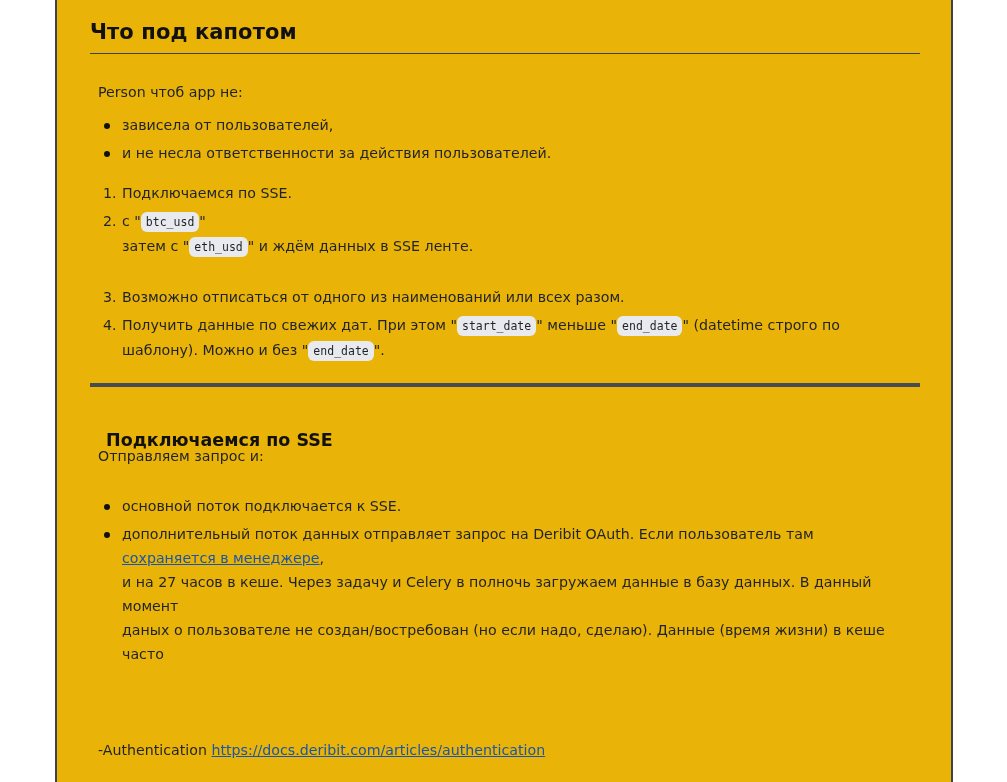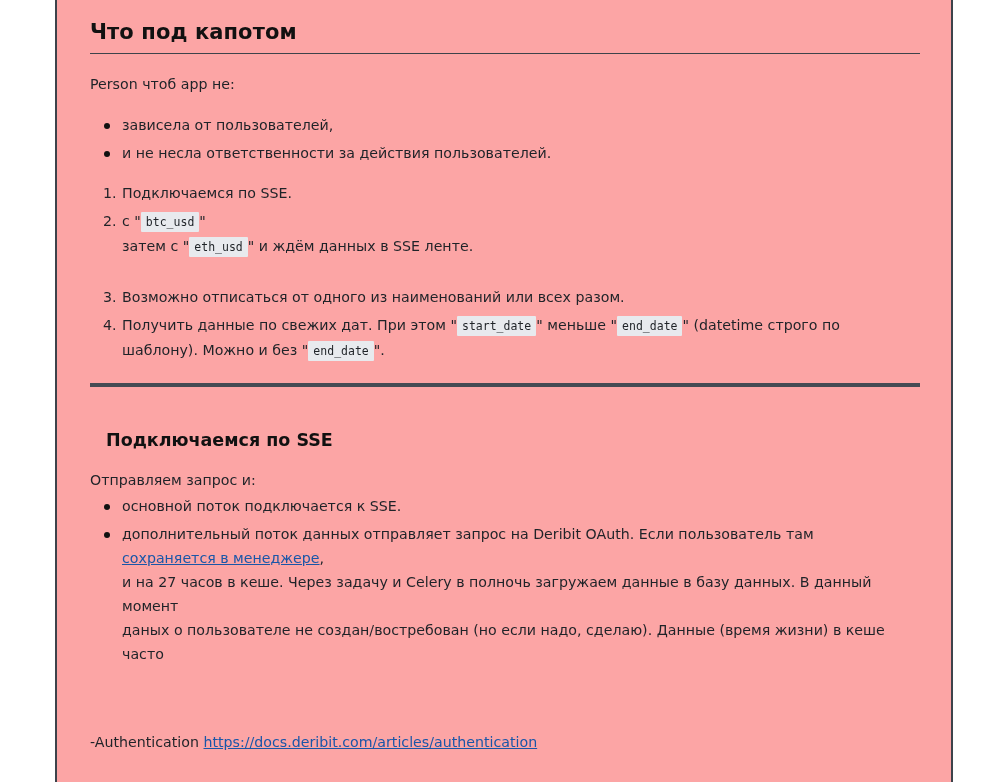--- a/index.html
+++ b/index.html
@@ -4,45 +4,45 @@
   <style>
     html, body { margin: 0; padding: 0; background: #ffffff; }
     body {
       width: 1007px; height: 782px; overflow: hidden; position: relative;
       font-family: "DejaVu Sans", "Liberation Sans", sans-serif;
       color: #1f2328;
     }
     .page {
       position: absolute; left: 55px; top: 0; width: 894px; height: 782px;
       border-left: 2px solid #3d434b; border-right: 2px solid #3d434b;
-      background: #fca5a5;
+      background: #eab308;
     }
     .content {
       position: absolute; left: 33px; top: 0; width: 830px;
     }
     h2.main-title {
       margin: 0; position: absolute; top: 20px; left: 0; width: 830px;
       font-size: 21px; font-weight: bold; color: #111;
       padding-bottom: 9px; border-bottom: 1px solid #3d434b;
       letter-spacing: 0.1px;
     }
-    .p { position: absolute; left: 0; font-size: 14.2px; line-height: 24px; margin: 0; }
+    .p { position: absolute; left: 0; font-size: 14.2px; line-height: 24px; margin: 8px; }
     ul, ol { margin: 0; padding: 0; list-style: none; }
     .ul-item { position: absolute; left: 0; font-size: 14.2px; line-height: 24px; width: 830px; }
     .ul-item .bullet {
       position: absolute; left: 14px; top: 10px; width: 6px; height: 6px; border-radius: 50%;
       background: #111;
     }
     .ul-item .txt { position: absolute; left: 32px; width: 798px; }
     .ol-item { position: absolute; left: 0; font-size: 14.2px; line-height: 24px; width: 830px; }
     .ol-item .num { position: absolute; left: 13px; }
     .ol-item .txt { position: absolute; left: 32px; width: 800px; }
     code {
       font-family: "DejaVu Sans Mono", "Liberation Mono", monospace;
-      font-size: 11.5px; background: #e8eaee; border-radius: 1px; padding: 3px 5px;
+      font-size: 11.5px; background: #e8eaee; border-radius: 6px; padding: 3px 5px;
       color: #1f2328;
     }
     .hr-thick {
       position: absolute; top: 383px; left: 0; width: 830px; height: 4px; background: #464b54;
     }
     h3.sub-title {
       margin: 16px; position: absolute; top: 414px; left: 0; font-size: 17.5px; font-weight: bold; color: #111;
     }
     a.link { color: #1a56a8; text-decoration: underline; }
   </style>
@@ -89,21 +89,21 @@
           <div><span>Получить данные по свежих дат. При этом "</span><code>start_date</code><span>" меньше "</span><code>end_date</code><span>" (datetime строго по</span></div>
           <div><span>шаблону). Можно и без "</span><code>end_date</code><span>".</span></div>
         </div>
       </li>
     </ol>
 
     <div class="hr-thick"></div>
 
     <h3 class="sub-title">Подключаемся по SSE</h3>
 
-    <p class="p" style="top:468px;">Отправляем запрос и:</p>
+    <p class="p" style="top:436px;">Отправляем запрос и:</p>
 
     <ul>
       <li class="ul-item" style="top:494px;">
         <span class="bullet"></span>
         <span class="txt">основной поток подключается к SSE.</span>
       </li>
       <li class="ul-item" style="top:522px;">
         <span class="bullet"></span>
         <div class="txt">
           <div>дополнительный поток данных отправляет запрос на Deribit OAuth. Если пользователь там</div>

